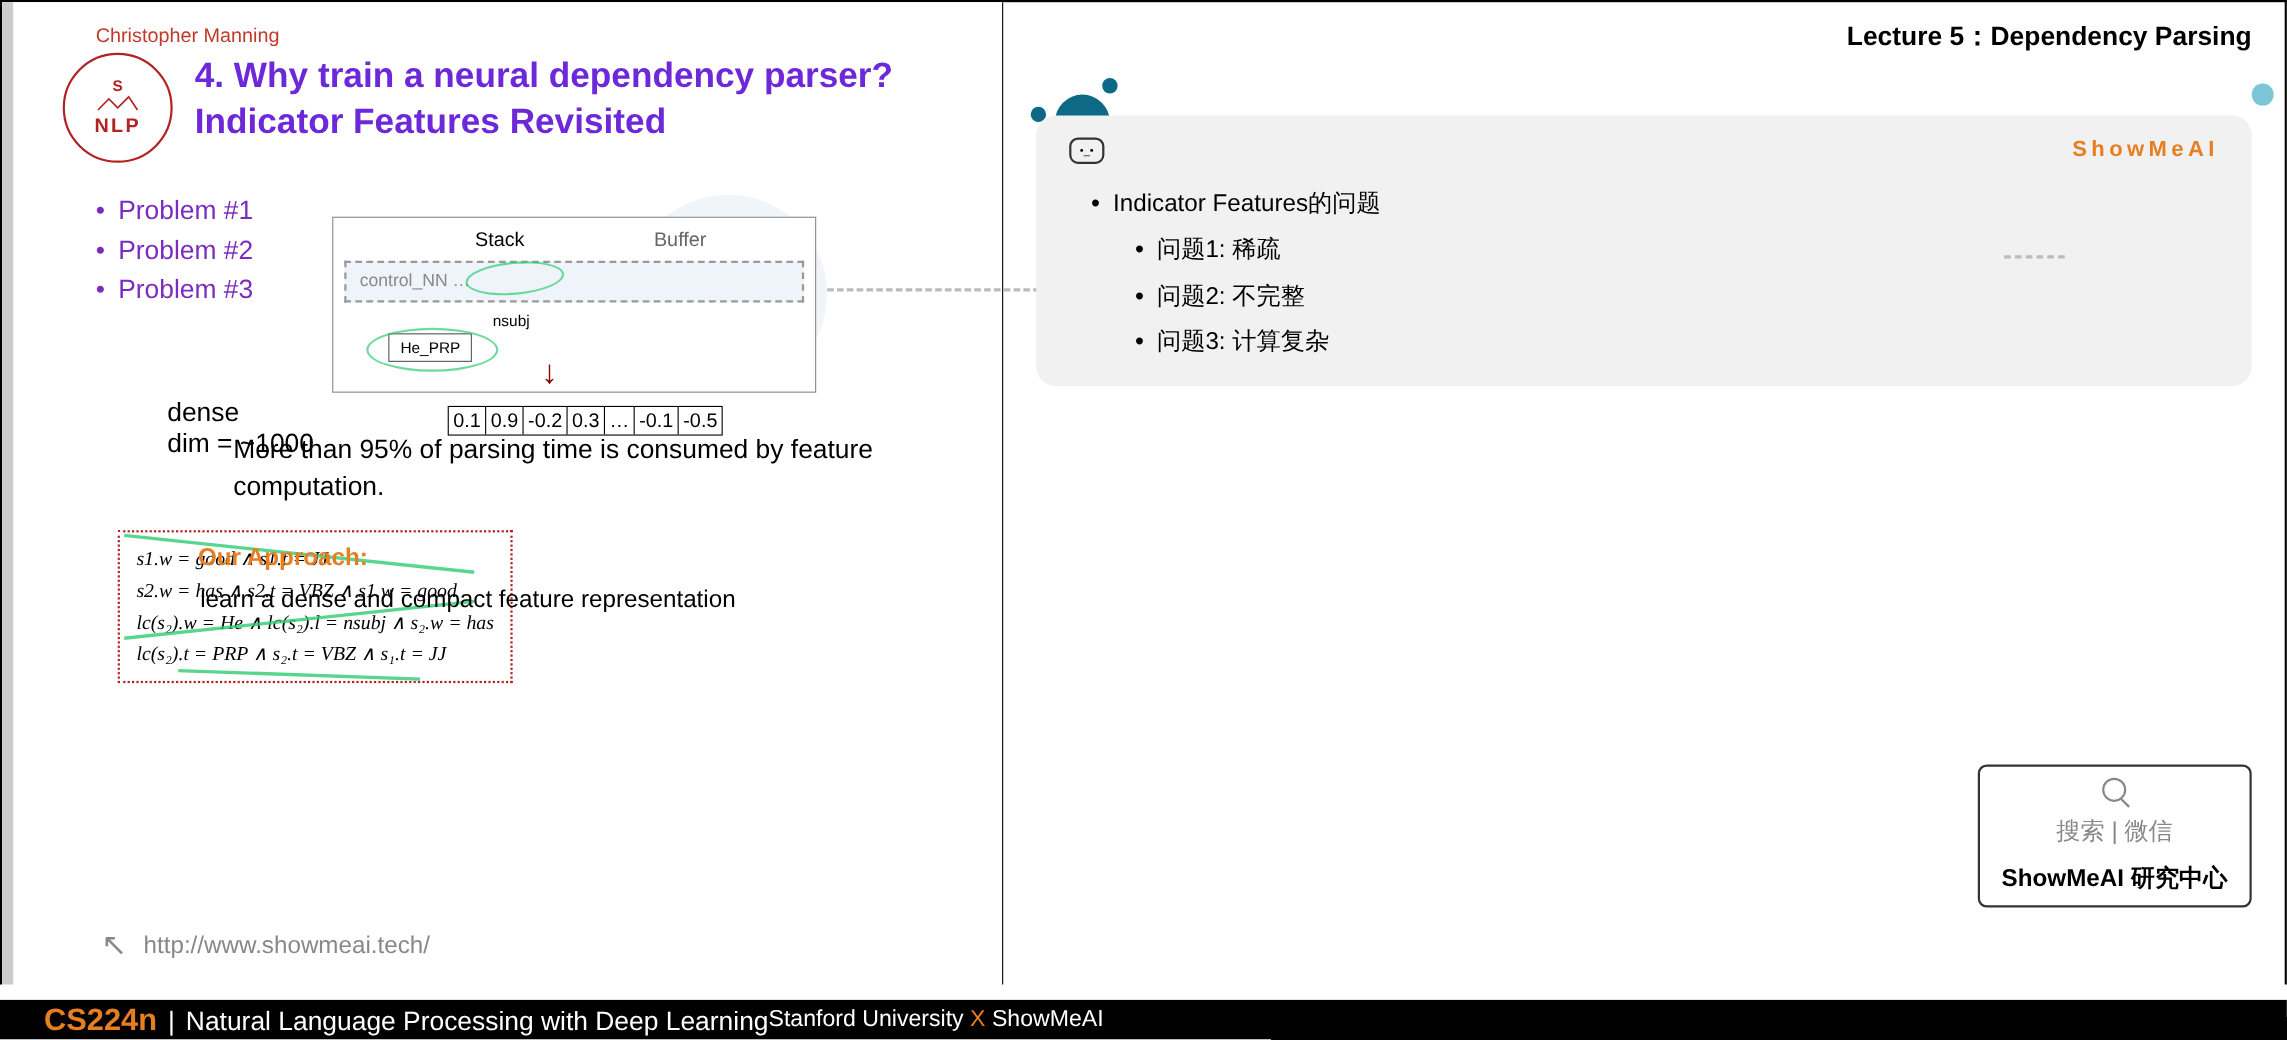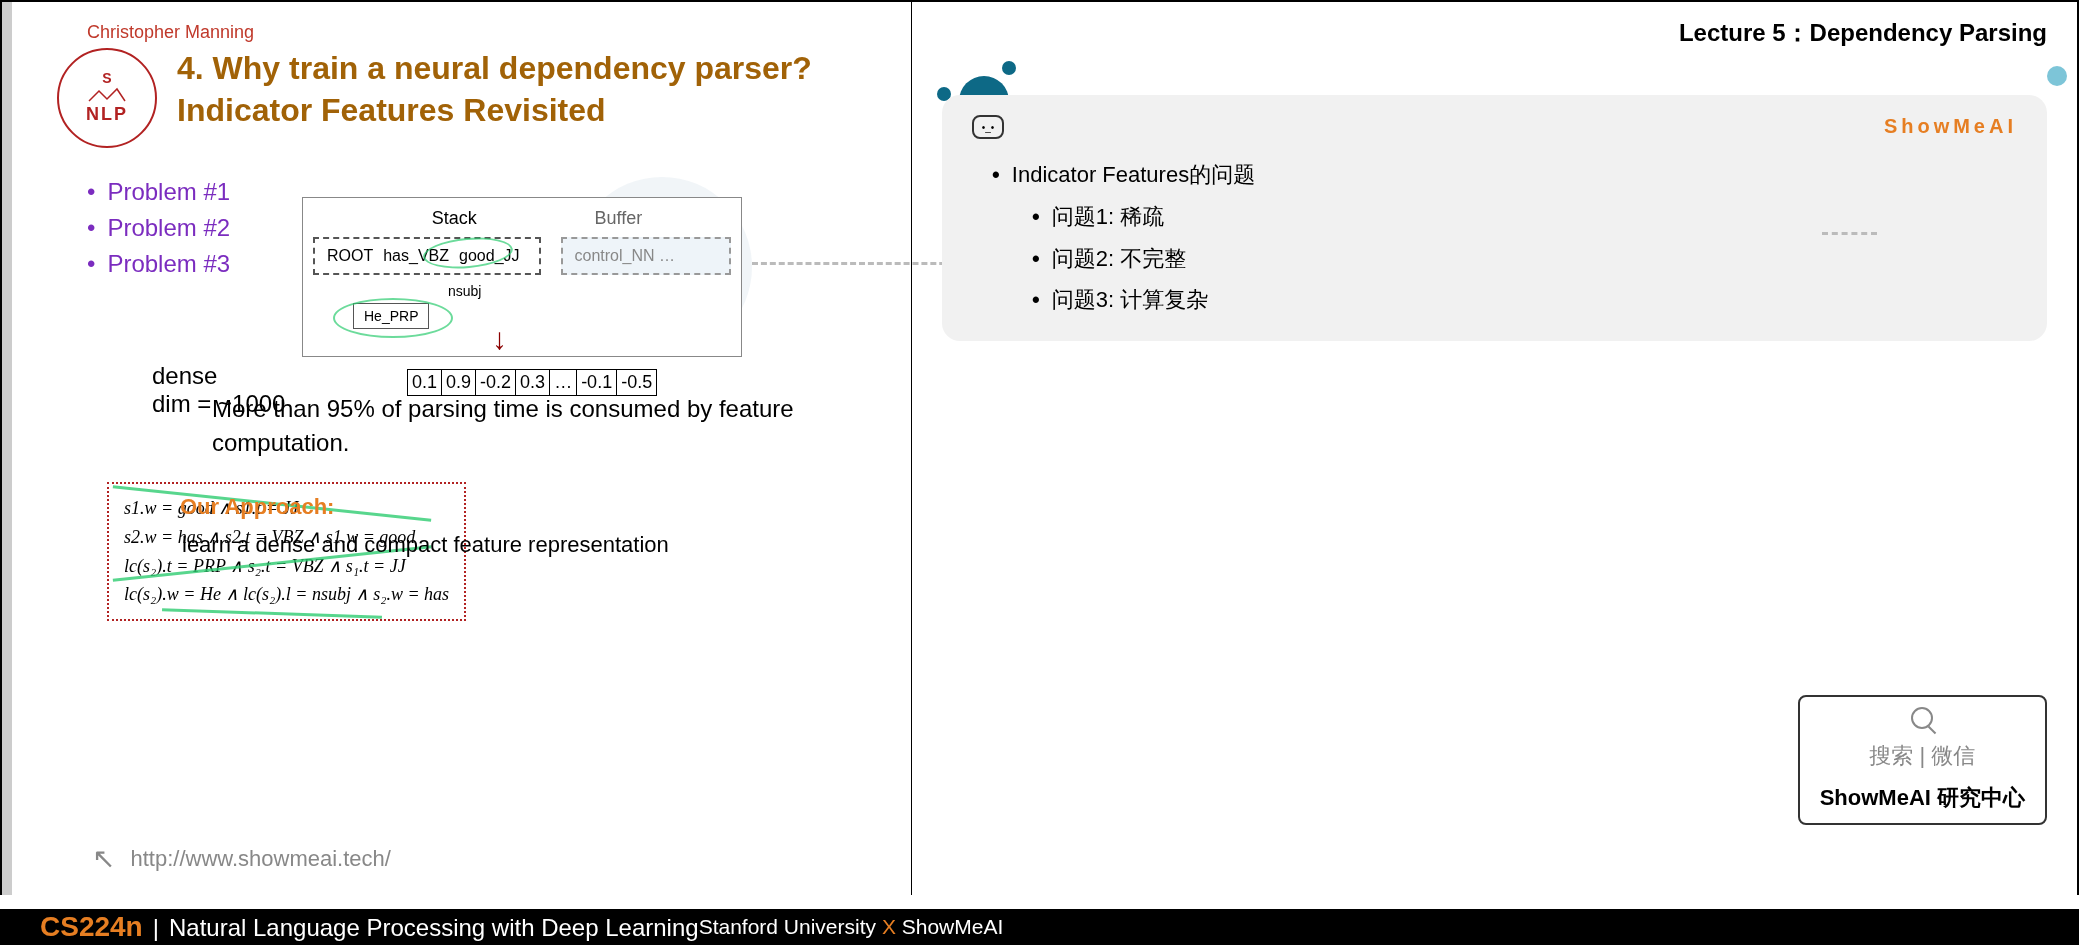--- a/index.html
+++ b/index.html
@@ -14,21 +14,21 @@
   .course-title { font-weight: 300; }
   .footer-right { font-size: 21px; }
   .footer-x { color: #e67e22; }
 
   .author { color: #c0392b; font-size: 18px; margin-bottom: 5px; margin-left: 30px; }
   .logo-title-row { display: flex; gap: 20px; align-items: flex-start; }
   .logo { width: 100px; height: 100px; border: 2px solid #b22222; border-radius: 50%; display: flex; align-items: center; justify-content: center; flex-shrink: 0; position: relative; background: #fff; }
   .logo-inner { text-align: center; font-size: 10px; line-height: 1.1; }
   .logo-s { color: #b22222; font-weight: bold; font-size: 14px; }
   .logo-nlp { color: #b22222; font-weight: bold; font-size: 18px; letter-spacing: 2px; }
-  .slide-title { font-size: 32px; font-weight: bold; color: #a16207; line-height: 1.3; }
+  .slide-title { font-size: 32px; font-weight: bold; color: #6d28d9; line-height: 1.3; }
 
   .problems { margin-top: 30px; margin-left: 30px; }
   .problem-item { color: #7b2cbf; font-size: 24px; margin-bottom: 8px; display: flex; align-items: center; gap: 12px; }
   .problem-item::before { content: "•"; color: #7b2cbf; font-size: 24px; }
 
   .diagram-area { position: absolute; top: 195px; left: 290px; width: 440px; height: 160px; border: 1px solid #888; background: #fff; padding: 10px; z-index: 2; }
   .diagram-labels { display: flex; justify-content: space-around; font-size: 18px; margin-bottom: 8px; }
   .stack-label { margin-left: 60px; }
   .buffer-label { margin-right: 30px; color: #666; }
   .diagram-boxes { display: flex; gap: 20px; }
@@ -50,21 +50,21 @@
   .dim-text { position: absolute; top: 388px; left: 140px; font-size: 24px; }
   .parse-text { position: absolute; top: 390px; left: 200px; font-size: 24px; line-height: 1.4; }
 
   .formula-box { position: absolute; top: 480px; left: 95px; border: 2px dotted #b22222; padding: 10px 15px; font-family: 'Times New Roman', serif; font-size: 18px; line-height: 1.6; font-style: italic; }
   .our-approach { color: #e67e22; font-size: 22px; position: absolute; top: 492px; left: 168px; font-weight: bold; z-index: 2; font-style: normal; }
   .learn-text { position: absolute; top: 530px; left: 170px; font-size: 22px; z-index: 2; }
 
   .slide-link-row { position: absolute; bottom: 20px; left: 80px; display: flex; align-items: center; gap: 15px; color: #888; font-size: 22px; }
   .cursor-icon { font-size: 28px; }
 
-  .lecture-label { text-align: right; font-size: 24px; font-weight: bold; color: #000; margin-bottom: 2px; }
+  .lecture-label { text-align: right; font-size: 24px; font-weight: bold; color: #000; margin-bottom: 12px; }
   .section-title { font-size: 28px; font-weight: bold; color: #0d6986; margin-left: 60px; display: flex; align-items: flex-start; gap: 15px; position: relative; }
   .section-bullet { width: 14px; height: 14px; background: #0d6986; border-radius: 50%; margin-top: 10px; flex-shrink: 0; }
   .section-deco-left { position: absolute; left: -65px; top: 25px; }
   .section-deco-right { position: absolute; right: -20px; top: 10px; }
   .deco-dot { width: 20px; height: 20px; background: #7dc5d8; border-radius: 50%; display: inline-block; }
   .deco-half { width: 50px; height: 25px; background: #0d6986; border-radius: 50px 50px 0 0; display: inline-block; }
 
   .notes-panel { background: #f1f1f1; border-radius: 18px; margin-top: 20px; padding: 20px 30px; position: relative; }
   .robot-icon { width: 32px; height: 24px; border: 2px solid #333; border-radius: 8px; display: inline-flex; align-items: center; justify-content: center; font-size: 10px; }
   .showmeai-label { position: absolute; top: 20px; right: 30px; color: #e67e22; letter-spacing: 4px; font-size: 20px; font-weight: bold; }
@@ -119,25 +119,20 @@
 
     <div class="buffer-bg"></div>
     <div class="dash-line"></div>
 
     <div class="diagram-area">
       <div class="diagram-labels">
         <span class="stack-label">Stack</span>
         <span class="buffer-label">Buffer</span>
       </div>
       <div class="diagram-boxes">
-        <div class="stack-box">
-          <span>ROOT</span>
-          <span>has_VBZ</span>
-          <span>good_JJ</span>
-        </div>
         <div class="buffer-box">control_NN    …</div>
       </div>
       <div class="nsubj-label">nsubj</div>
       <span class="he-prp">He_PRP</span>
       <div class="green-annot green-circle1"></div>
       <div class="green-annot green-circle2"></div>
     </div>
 
     <div class="down-arrow">↓</div>
     <div class="vector-box">
@@ -152,22 +147,22 @@
 
     <div class="dense-text">dense</div>
     <div class="dim-text">dim = ~1000</div>
     <div class="parse-text">More than 95% of parsing time is consumed by feature computation.</div>
 
     <div class="our-approach">Our Approach:</div>
     <div class="learn-text">learn a dense and compact feature representation</div>
     <div class="formula-box">
       <div>s1.w = good ∧ s1.t = JJ</div>
       <div>s2.w = has ∧ s2.t = VBZ ∧ s1.w = good</div>
+      <div>lc(s₂).w = He ∧ lc(s₂).l = nsubj ∧ s₂.w = has</div>
       <div>lc(s₂).t = PRP ∧ s₂.t = VBZ ∧ s₁.t = JJ</div>
-      <div>lc(s₂).w = He ∧ lc(s₂).l = nsubj ∧ s₂.w = has</div>
     </div>
     <div class="strike-green" style="top:500px; left:100px; width:320px;"></div>
     <div class="strike-green" style="top:560px; left:100px; width:320px; transform:rotate(-6deg);"></div>
     <div class="strike-green" style="top:610px; left:150px; width:220px; transform:rotate(2deg);"></div>
 
     <div class="slide-link-row">
       <span class="cursor-icon">↖</span>
       <span>http://www.showmeai.tech/</span>
     </div>
   </div>

